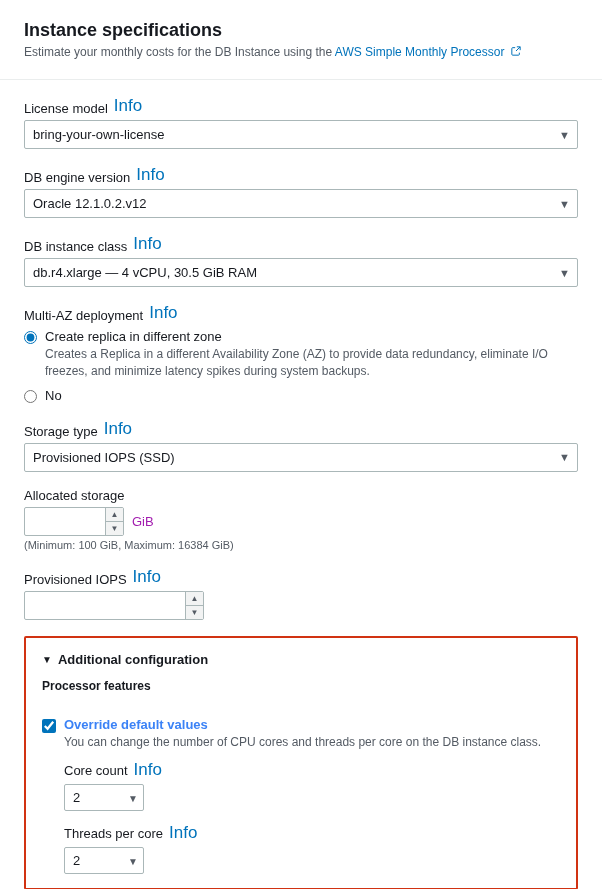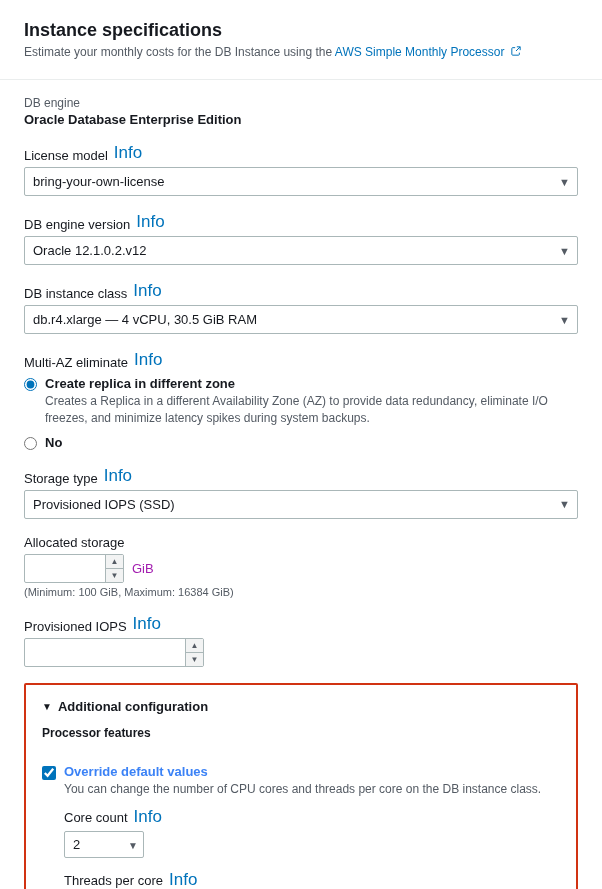--- a/index.html
+++ b/index.html
@@ -107,21 +107,21 @@
       gap: 8px;
     }
     .radio-option input[type="radio"] {
       margin-top: 2px;
       accent-color: #0073bb;
       cursor: pointer;
     }
     .radio-label {
       font-size: 13px;
       color: #16191f;
-      font-weight: 700;
+      font-weight: 400;
     }
     .radio-description {
       font-size: 12px;
       color: #545b64;
       margin-top: 2px;
       line-height: 1.4;
     }
     .input-with-unit {
       display: flex;
       align-items: center;
@@ -290,24 +290,20 @@
       <span>Estimate your monthly costs for the DB Instance using the</span>
       <a href="#">AWS Simple Monthly Processor</a>
       <svg class="external-link-icon" viewBox="0 0 12 12" fill="none" xmlns="http://www.w3.org/2000/svg">
         <path d="M7 1h4v4M11 1L6 6M5 2H2a1 1 0 00-1 1v7a1 1 0 001 1h7a1 1 0 001-1V8" stroke="#0073bb" stroke-width="1.2"></path>
       </svg>
     </div>
   </div>
 
   <hr class="section-divider">
 
-  <div class="field-group">
-    <div class="field-label">DB engine</div>
-    <div class="field-value">Oracle Database Enterprise Edition</div>
-  </div>
 
   <div class="field-group">
     <div class="label-row">
       <span>License model</span>
       <a href="#" class="info-link">Info</a>
     </div>
     <div class="select-wrapper">
       <select><option>bring-your-own-license</option><option>license-included</option></select>
       <span class="select-arrow">▼</span>
     </div>
@@ -330,21 +326,21 @@
       <a href="#" class="info-link">Info</a>
     </div>
     <div class="select-wrapper">
       <select><option>db.r4.xlarge — 4 vCPU, 30.5 GiB RAM</option><option>db.r4.2xlarge — 8 vCPU, 61 GiB RAM</option></select>
       <span class="select-arrow">▼</span>
     </div>
   </div>
 
   <div class="field-group">
     <div class="label-row">
-      <span>Multi-AZ eliminate</span>
+      <span>Multi-AZ deployment</span>
       <a href="#" class="info-link">Info</a>
     </div>
     <div class="radio-group">
       <div class="radio-option">
         <input type="radio" name="multi-az" id="create-replica" checked="" style="">
         <div>
           <label class="radio-label" for="create-replica">Create replica in different zone</label>
           <div class="radio-description">Creates a Replica in a different Availability Zone (AZ) to provide data redundancy, eliminate I/O freezes, and minimize latency spikes during system backups.</div>
         </div>
       </div>

